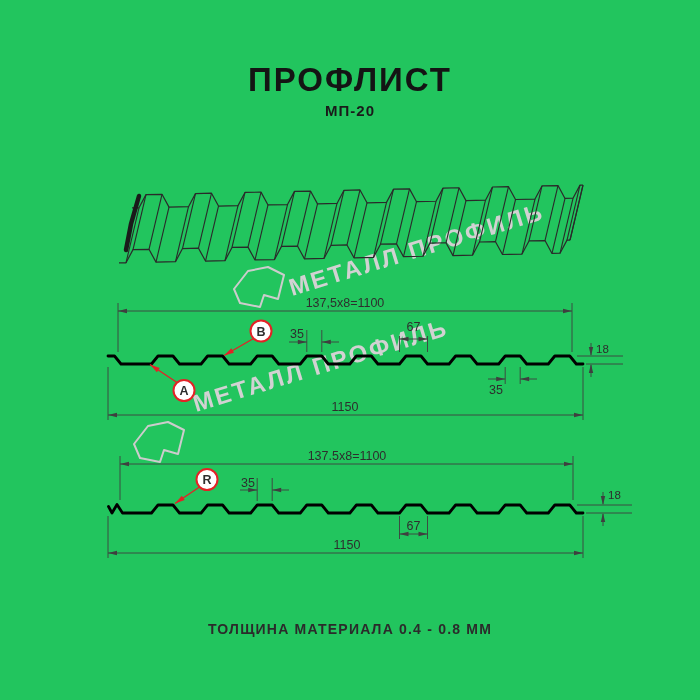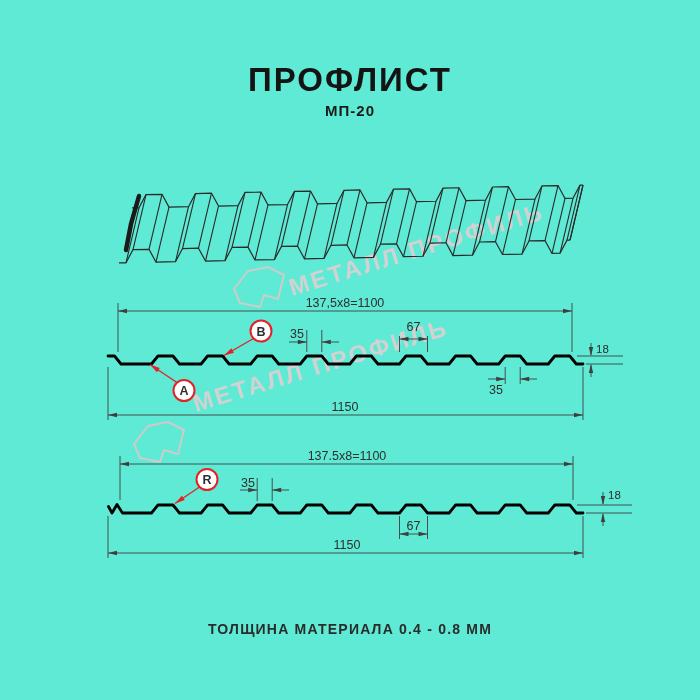--- a/index.html
+++ b/index.html
@@ -1,16 +1,16 @@
 <!DOCTYPE html>
 <html><head>
 <meta charset="utf-8">
 <style>
   html,body{margin:0;padding:0;background:#ffffff;}
-  .page{position:relative;width:700px;height:700px;background:#5eead4;overflow:hidden;
+  .page{position:relative;width:700px;height:700px;background:#22c55e;overflow:hidden;
         font-family:"Liberation Sans", sans-serif;}
   svg{position:absolute;left:0;top:0;}
   text{fill:#2e2e2e;}
   .title{font-size:33px;font-weight:bold;letter-spacing:2px;fill:#141414;}
   .subtitle{font-size:15px;font-weight:bold;letter-spacing:1px;fill:#1a1a1a;}
   .footer{font-size:14px;font-weight:bold;letter-spacing:1.2px;fill:#2b2b2b;}
   .dimtext{font-size:12.5px;fill:#2e2e2e;}
   .dimtext-sm{font-size:11.5px;fill:#2e2e2e;}
   .wmtext{font-size:24px;font-weight:bold;letter-spacing:2.5px;fill:#d2d2d2;}
   .redlabel{font-size:12.5px;font-weight:bold;}

